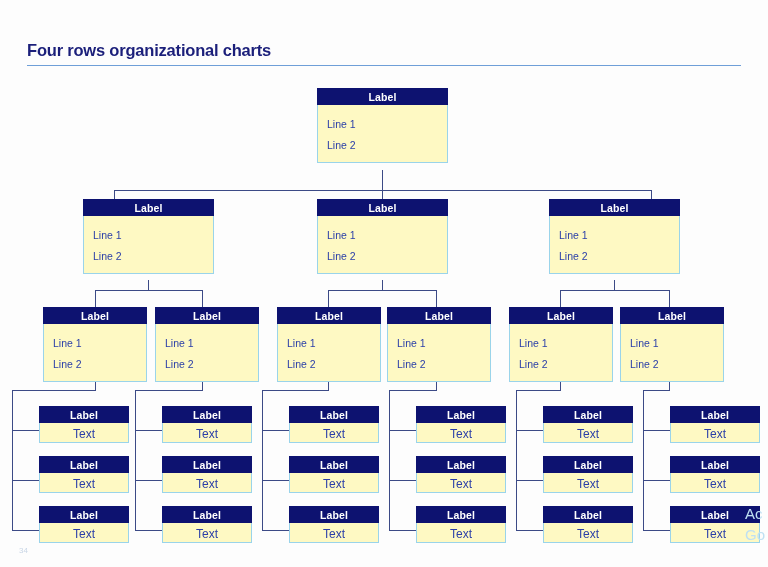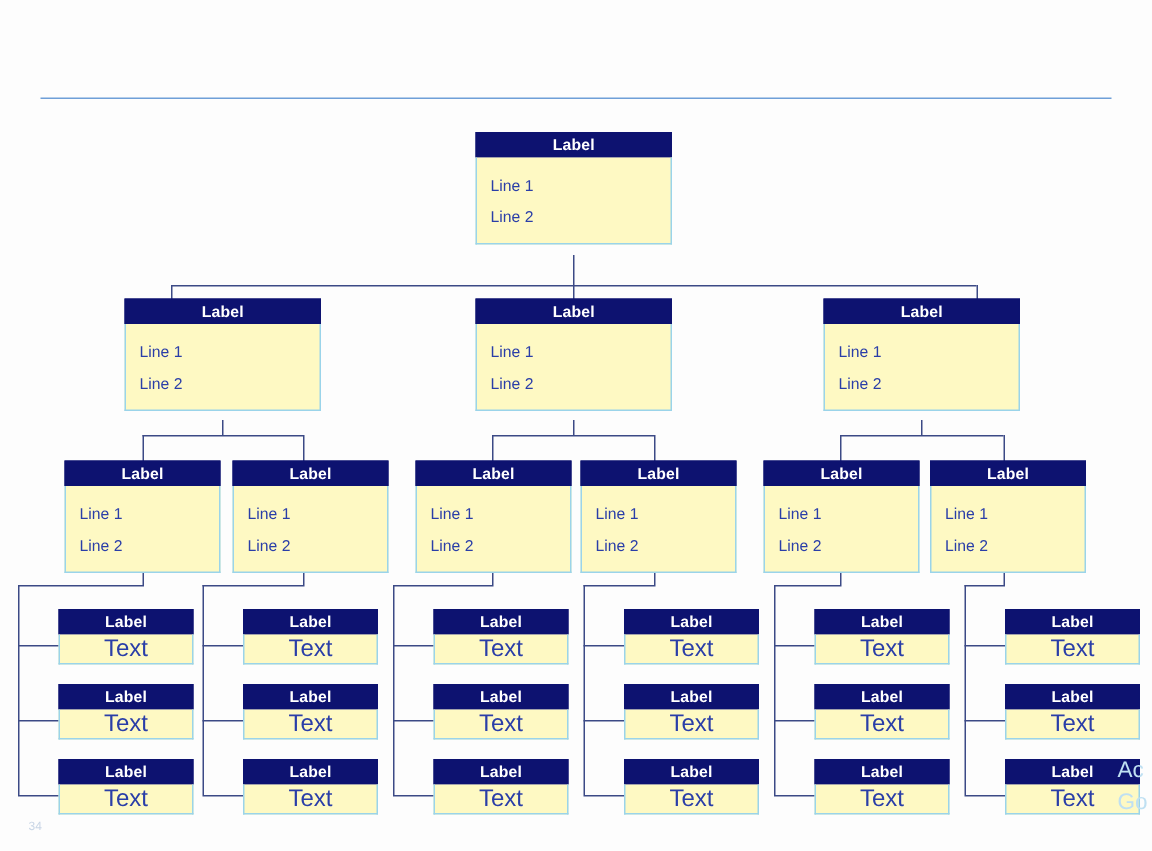--- a/index.html
+++ b/index.html
@@ -93,21 +93,21 @@
     white-space: nowrap;
   }
 
   
   .node.one .body {
     height: 20px;
     line-height: 19px;
     text-align: center;
   }
   .node.one .body .tx {
-    font-size: 16px;
+    font-size: 12px;
     color: #2a3ea8;
     white-space: nowrap;
   }
 
   
   #page-num {
     position: absolute;
     left: 19px;
     top: 546px;
     font-size: 8px;
@@ -122,20 +122,21 @@
     line-height: 21px;
     white-space: nowrap;
     pointer-events: none;
   }
 </style>
 </head>
 <body>
 
 <div id="slide">
 
+  <div id="title">Four rows organizational charts</div>
   <div id="title-rule"></div>
 
   <div id="connectors">
 
     <div class="ln-v" style="left:382px; top:170px; height:20px;"></div>
     <div class="ln-h" style="left:114px; top:190px; width:537px;"></div>
     <div class="ln-v" style="left:114px; top:190px; height:10px;"></div>
     <div class="ln-v" style="left:382px; top:190px; height:10px;"></div>
     <div class="ln-v" style="left:651px; top:190px; height:10px;"></div>
 

